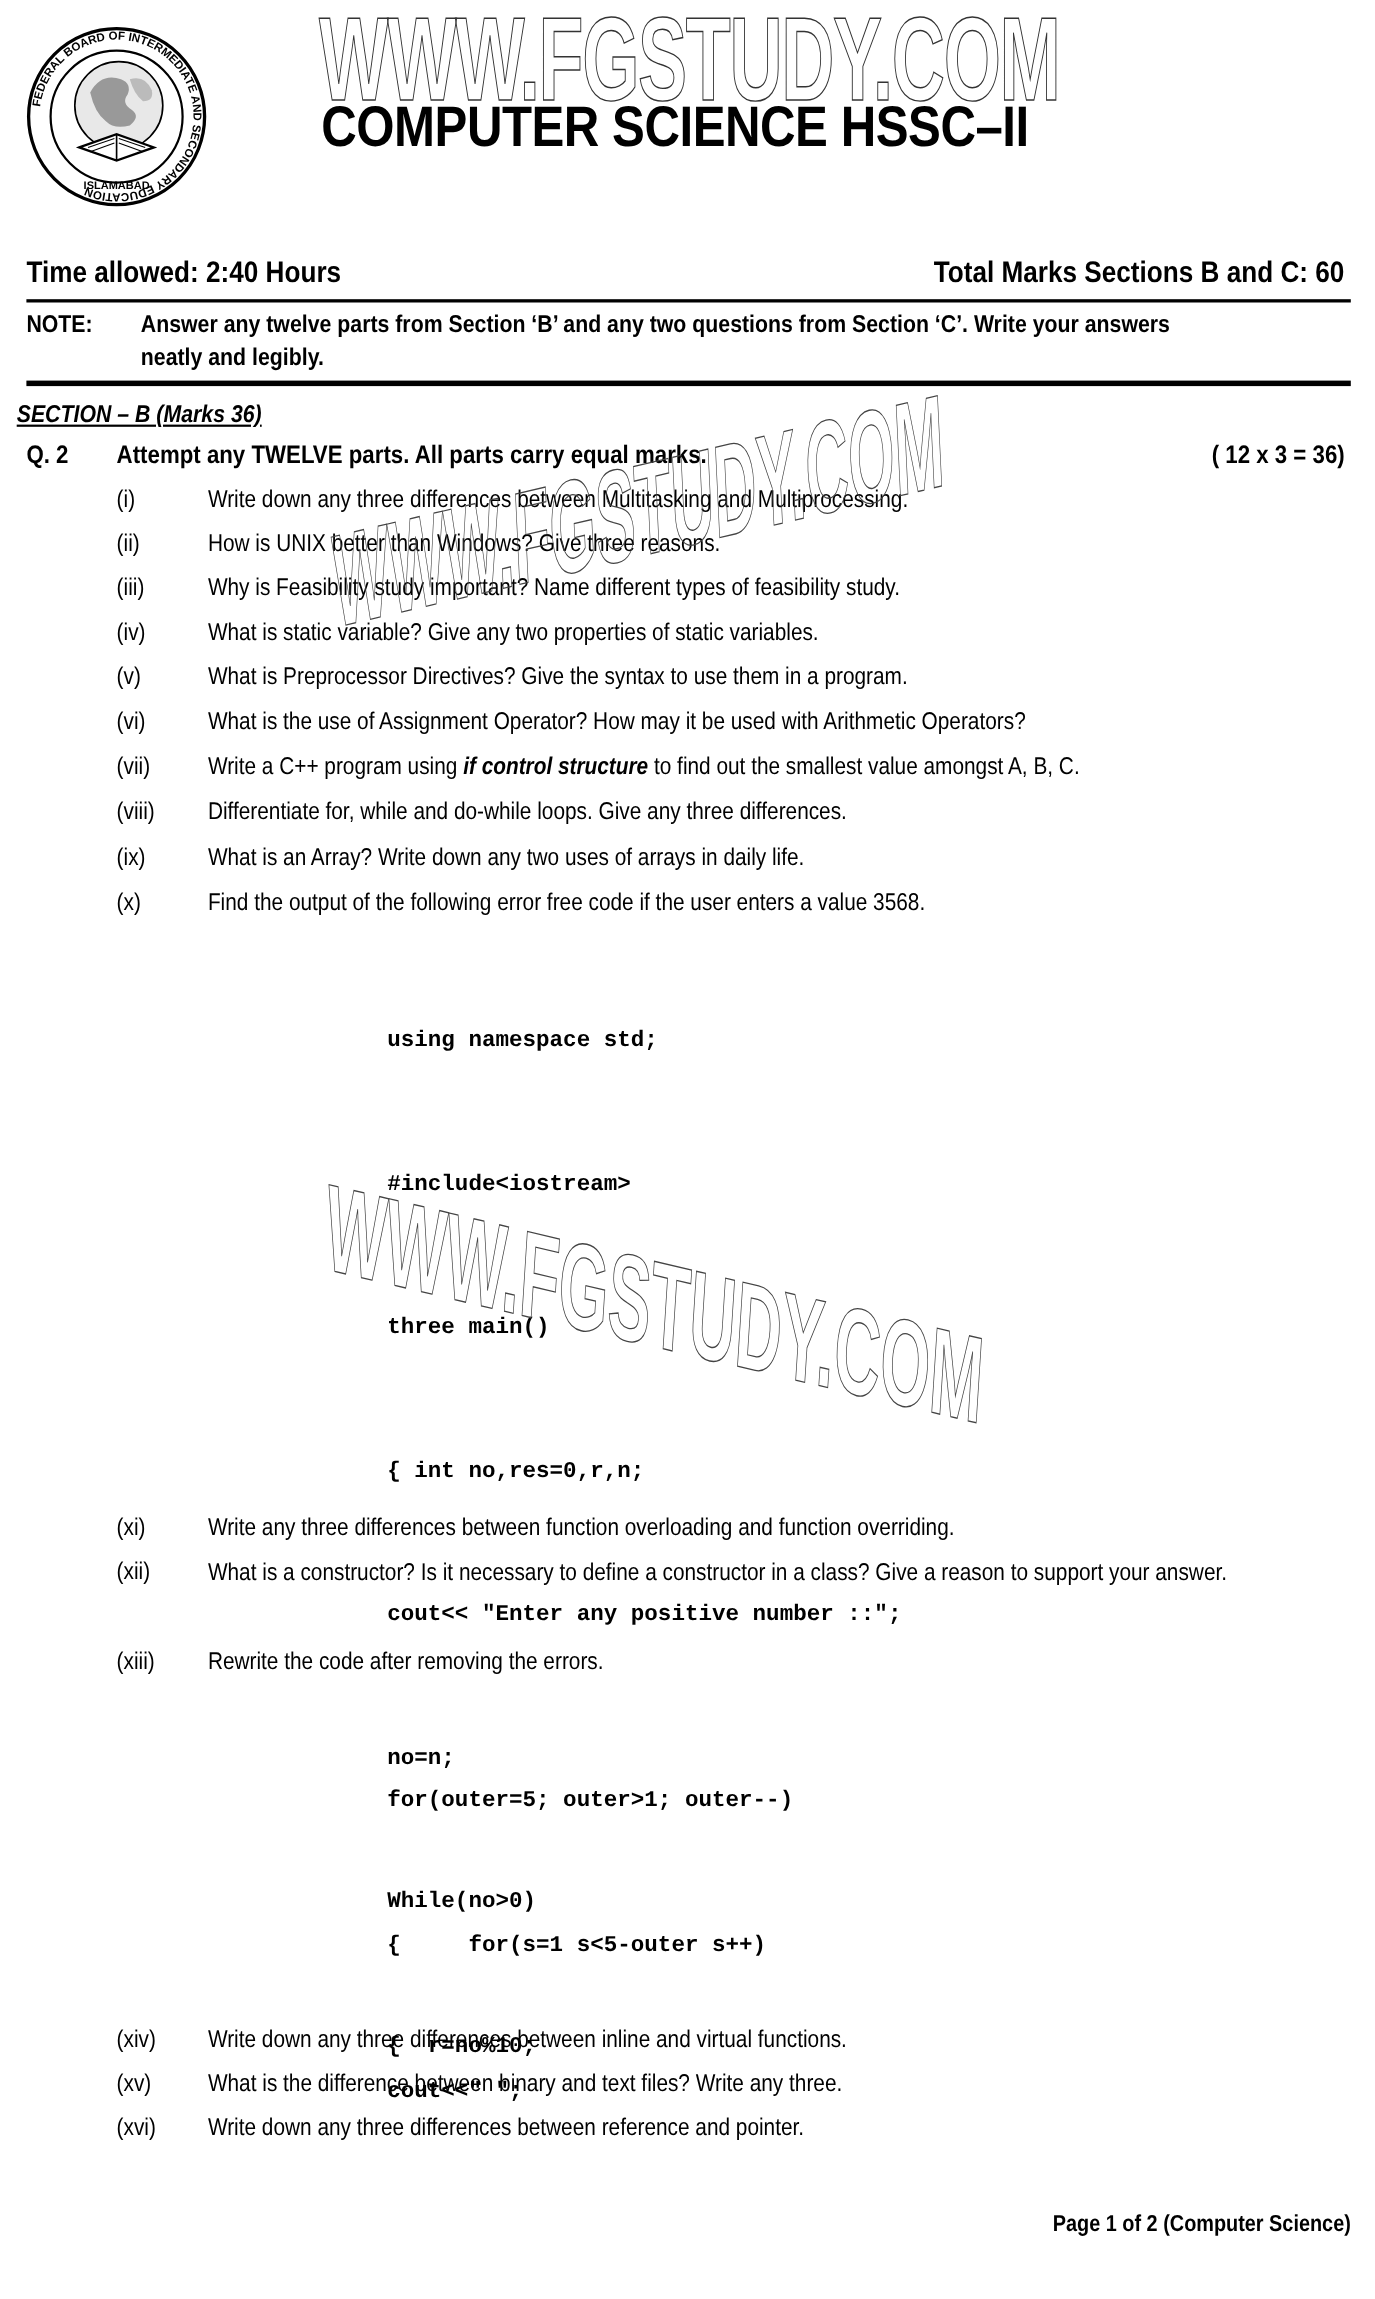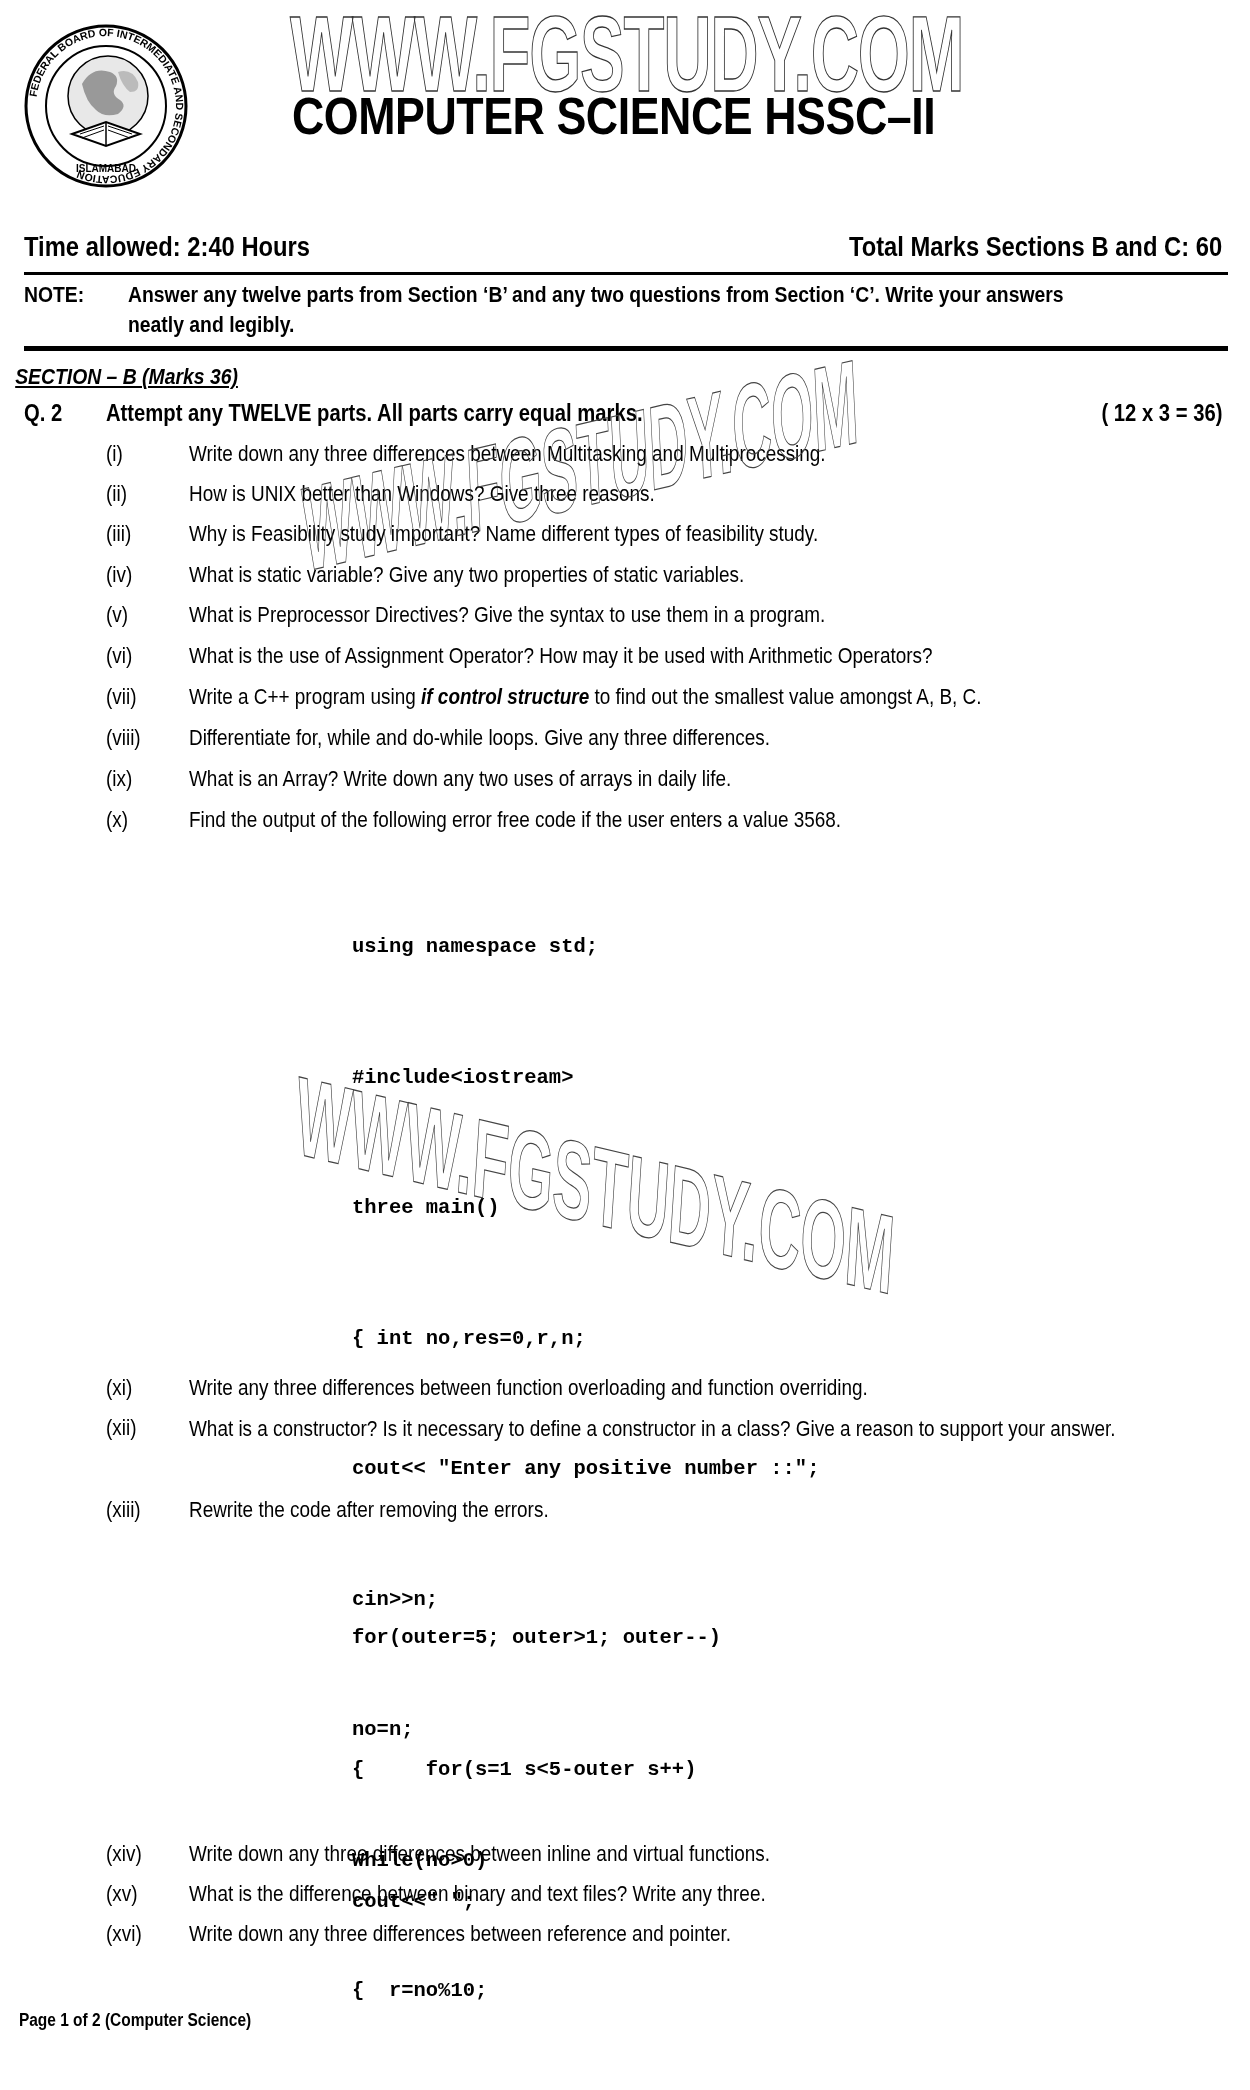--- a/index.html
+++ b/index.html
@@ -34,21 +34,21 @@
   .part .num { position: absolute; left: 0; top: 0; display: inline-block; transform: scaleX(0.86); transform-origin: left top; }
   .part .txt { position: absolute; left: 83px; top: 0; width: 1190px; transform: scaleX(0.86); transform-origin: left top; white-space: nowrap; }
   .part .txt.wrap { white-space: normal; width: 1140px; }
   .part .txt em { font-weight: bold; }
 
   .code { position: absolute; left: 352px; font-family: "Liberation Mono", monospace; font-weight: bold; font-size: 20.5px; line-height: 43.5px; white-space: pre; }
   .code2 { position: absolute; left: 352px; font-family: "Liberation Mono", monospace; font-weight: bold; font-size: 20.5px; line-height: 44px; white-space: pre; }
 
   .wm-mid { position: absolute; font-family: "Liberation Sans", sans-serif; font-weight: bold; color: transparent; -webkit-text-stroke: 1.2px #444; white-space: nowrap; line-height: 1; transform-origin: left top; }
 
-  .footer { position: absolute; left: 0; width: 1250px; top: 2010px; text-align: left; font-size: 18px; font-weight: bold; }
+  .footer { position: absolute; left: 0; width: 1250px; top: 2010px; text-align: right; font-size: 21px; font-weight: bold; }
   .footer span { display: inline-block; transform: scaleX(0.86); }
 </style>
 </head>
 <body>
 
 <div class="page">
 
   <div class="logo">
     <svg width="168" height="168" viewBox="0 0 168 168">
       <circle cx="84" cy="84" r="80" fill="none" stroke="#000" stroke-width="3"></circle>
@@ -137,21 +137,20 @@
     <span class="num">(x)</span>
     <span class="txt">Find the output of the following error free code if the user enters a value 3568.</span>
   </div>
 
   <div class="code" style="top:838px">
     <div>using namespace std;</div>
     <div>#include&lt;iostream&gt;</div>
     <div>three main()</div>
     <div>{ int no,res=0,r,n;</div>
     <div>cout&lt;&lt; "Enter any positive number ::";</div>
-    <div>cin&gt;&gt;n;</div>
     <div>no=n;</div>
     <div>While(no&gt;0)</div>
     <div>{  r=no%10;</div>
     
     
     
   </div>
 
   <div class="wm-mid" style="left:300px; top:470px; font-size:120px; transform: scaleX(0.45) rotate(-6deg);">WWW.FGSTUDY.COM</div>
   <div class="wm-mid" style="left:300px; top:1060px; font-size:112px; transform: scaleX(0.52) rotate(7deg);">WWW.FGSTUDY.COM</div>

